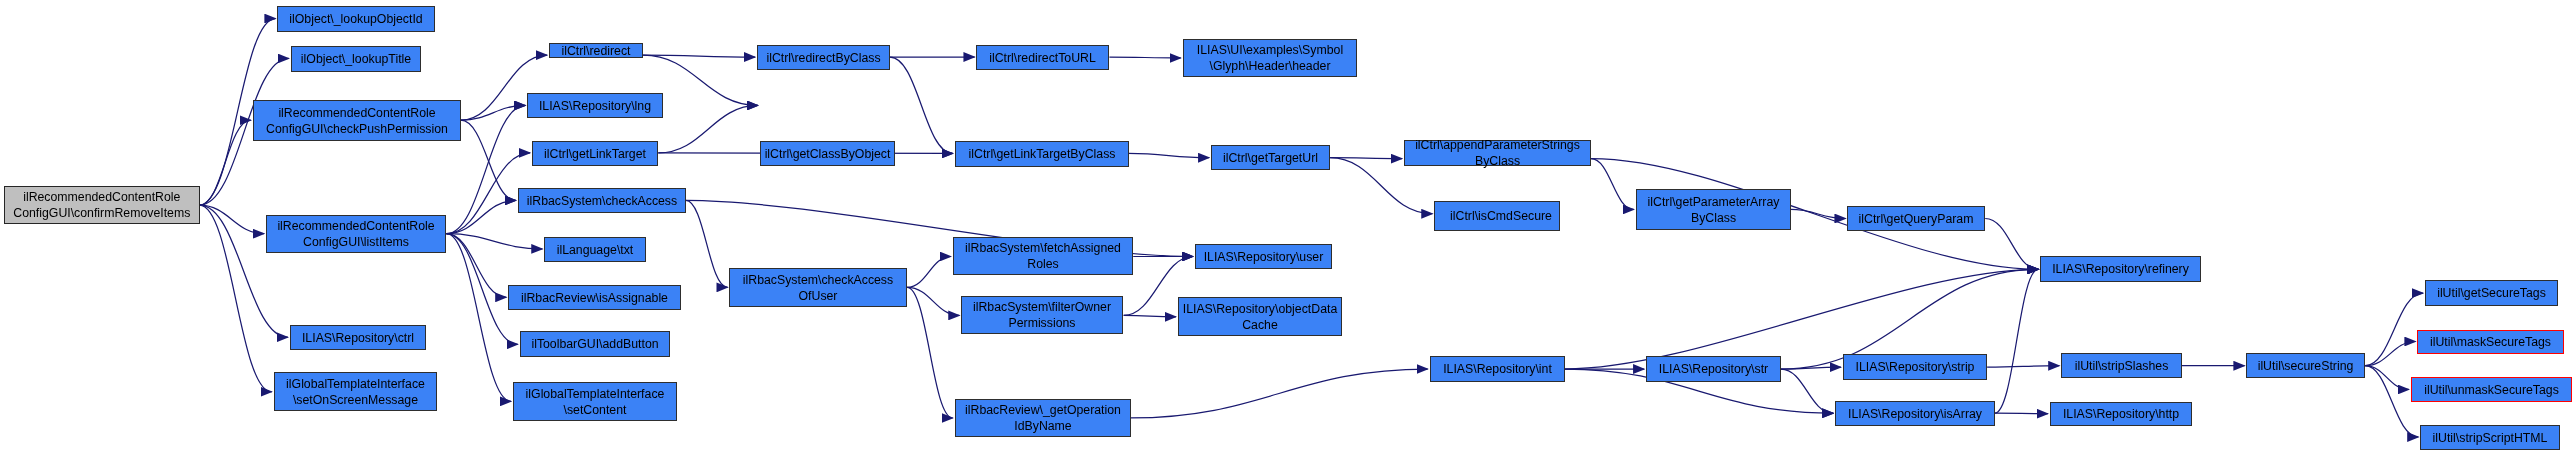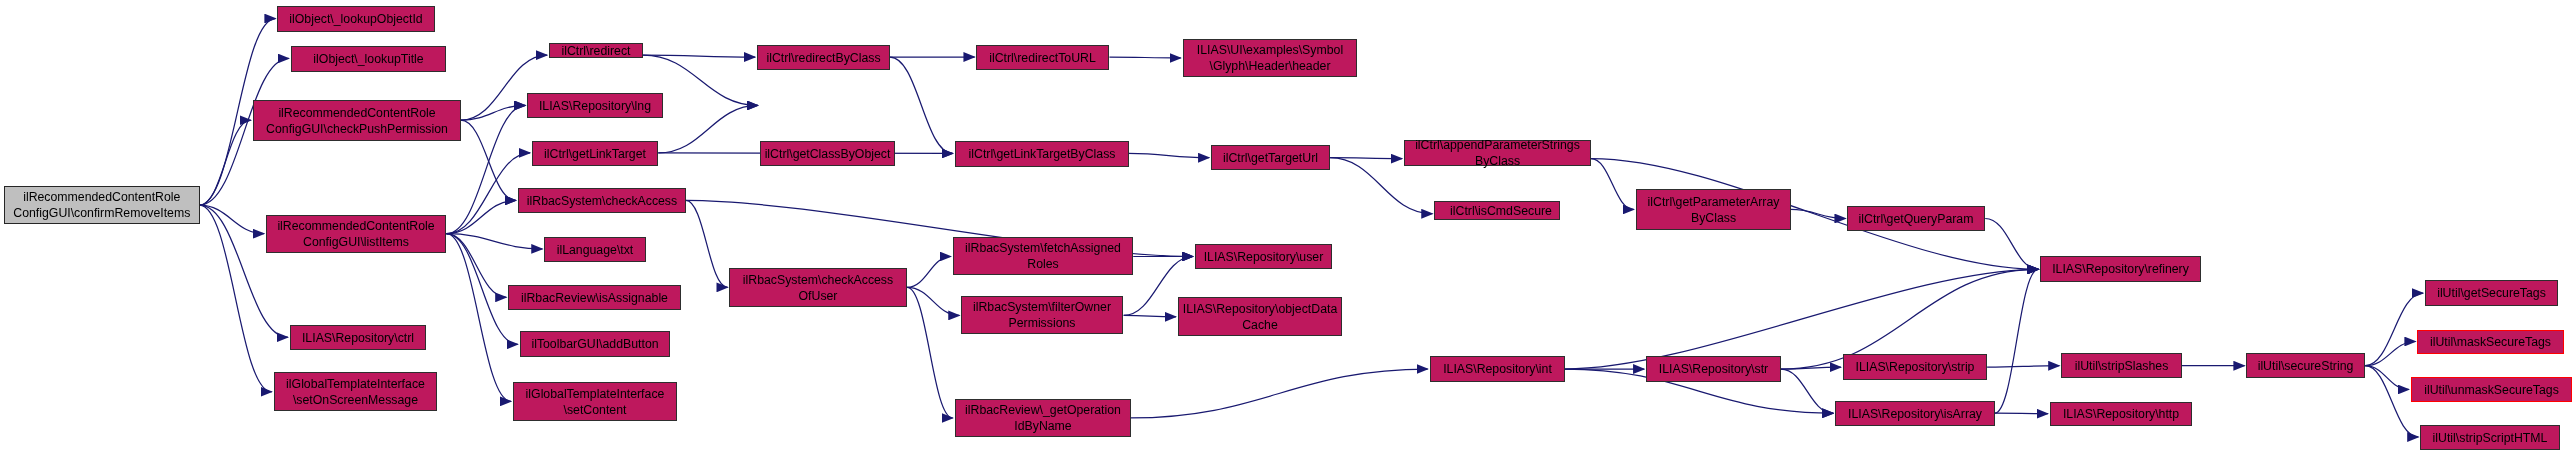--- a/index.html
+++ b/index.html
@@ -7,21 +7,21 @@
     position:relative;
     width:2576px;height:456px;
     background:#ffffff;
     font-family:"Liberation Sans","DejaVu Sans",sans-serif;
     overflow:hidden;
   }
   #edges{position:absolute;left:0;top:0;}
   .node{
     position:absolute;
     box-sizing:border-box;
-    background:#be185d;
+    background:#3b82f6;
     border:1.2px solid #2e2e2e;
     color:#000000;
     font-size:12.3px;
     line-height:16px;
     display:flex;
     align-items:center;
     justify-content:center;
     text-align:center;
     white-space:pre;
     cursor:pointer;
@@ -89,21 +89,21 @@
       <path d="M2100,435 C2120.7,435 2125.3,283.5 2146,283.5" fill="none" stroke="#191970" stroke-width="1.3" marker-end="url(#arrow)"></path>
       <path d="M2297,385 C2326.7,385 2333.3,385 2363,385" fill="none" stroke="#191970" stroke-width="1.3" marker-end="url(#arrow)"></path>
       <path d="M2490,385 C2517.45,385 2523.55,308.5 2551,308.5" fill="none" stroke="#191970" stroke-width="1.3" marker-end="url(#arrow)"></path>
       <path d="M2490,385 C2513.85,385 2519.15,359.5 2543,359.5" fill="none" stroke="#191970" stroke-width="1.3" marker-end="url(#arrow)"></path>
       <path d="M2490,385 C2510.7,385 2515.3,410 2536,410" fill="none" stroke="#191970" stroke-width="1.3" marker-end="url(#arrow)"></path>
       <path d="M2490,385 C2515.2,385 2520.8,460 2546,460" fill="none" stroke="#191970" stroke-width="1.3" marker-end="url(#arrow)"></path>
     </svg>
 <div class="node root" style="left: 3.8px; top: 186px; width: 196px; height: 38px;">ilRecommendedContentRole
 ConfigGUI\confirmRemoveItems</div>
     <div class="node" style="left: 277px; top: 5.7px; width: 158px; height: 26px;">ilObject\_lookupObjectId</div>
-    <div class="node" style="left: 291px; top: 46px; width: 155px; height: 26px;">ilObject\_lookupTitle</div>
+    <div class="node" style="left: 291px; top: 46px; width: 130px; height: 26px;">ilObject\_lookupTitle</div>
     <div class="node" style="left: 253px; top: 100px; width: 208px; height: 41px;">ilRecommendedContentRole
 ConfigGUI\checkPushPermission</div>
     <div class="node" style="left: 266px; top: 215px; width: 180px; height: 38px;">ilRecommendedContentRole
 ConfigGUI\listItems</div>
     <div class="node" style="left: 290px; top: 325px; width: 136px; height: 25px;">ILIAS\Repository\ctrl</div>
     <div class="node" style="left: 274px; top: 372px; width: 163px; height: 39px;">ilGlobalTemplateInterface
 \setOnScreenMessage</div>
     <div class="node" style="left: 549px; top: 43px; width: 94px; height: 15px;">ilCtrl\redirect</div>
     <div class="node" style="left: 527px; top: 93px; width: 136px; height: 25px;">ILIAS\Repository\lng</div>
     <div class="node" style="left: 532px; top: 141px; width: 126px; height: 25px;">ilCtrl\getLinkTarget</div>
@@ -126,21 +126,21 @@
     <div class="node" style="left: 955px; top: 399px; width: 176px; height: 38px;">ilRbacReview\_getOperation
 IdByName</div>
     <div class="node" style="left: 1183px; top: 39px; width: 174px; height: 38px;">ILIAS\UI\examples\Symbol
 \Glyph\Header\header</div>
     <div class="node" style="left: 1211px; top: 145px; width: 119px; height: 25px;">ilCtrl\getTargetUrl</div>
     <div class="node" style="left: 1195px; top: 244px; width: 137px; height: 25px;">ILIAS\Repository\user</div>
     <div class="node" style="left: 1178px; top: 297px; width: 164px; height: 39px;">ILIAS\Repository\objectData
 Cache</div>
     <div class="node" style="left: 1404px; top: 140px; width: 187px; height: 26px;">ilCtrl\appendParameterStrings
 ByClass</div>
-    <div class="node" style="left: 1434px; top: 201px; width: 126px; height: 19px; padding-left: 8px;">ilCtrl\isCmdSecure</div>
+    <div class="node" style="left: 1434px; top: 201px; width: 126px; height: 30px; padding-left: 8px;">ilCtrl\isCmdSecure</div>
     <div class="node" style="left: 1430px; top: 356px; width: 135px; height: 26px;">ILIAS\Repository\int</div>
     <div class="node" style="left: 1636px; top: 189px; width: 155px; height: 41px;">ilCtrl\getParameterArray
 ByClass</div>
     <div class="node" style="left: 1847px; top: 206px; width: 138px; height: 25px;">ilCtrl\getQueryParam</div>
     <div class="node" style="left: 1646px; top: 356px; width: 135px; height: 26px;">ILIAS\Repository\str</div>
     <div class="node" style="left: 1843px; top: 354px; width: 144px; height: 26px;">ILIAS\Repository\strip</div>
     <div class="node" style="left: 1835px; top: 401px; width: 160px; height: 25px;">ILIAS\Repository\isArray</div>
     <div class="node" style="left: 2040px; top: 256px; width: 161px; height: 26px;">ILIAS\Repository\refinery</div>
     <div class="node" style="left: 2061px; top: 353px; width: 121px; height: 25px;">ilUtil\stripSlashes</div>
     <div class="node" style="left: 2050px; top: 402px; width: 142px; height: 24px;">ILIAS\Repository\http</div>

